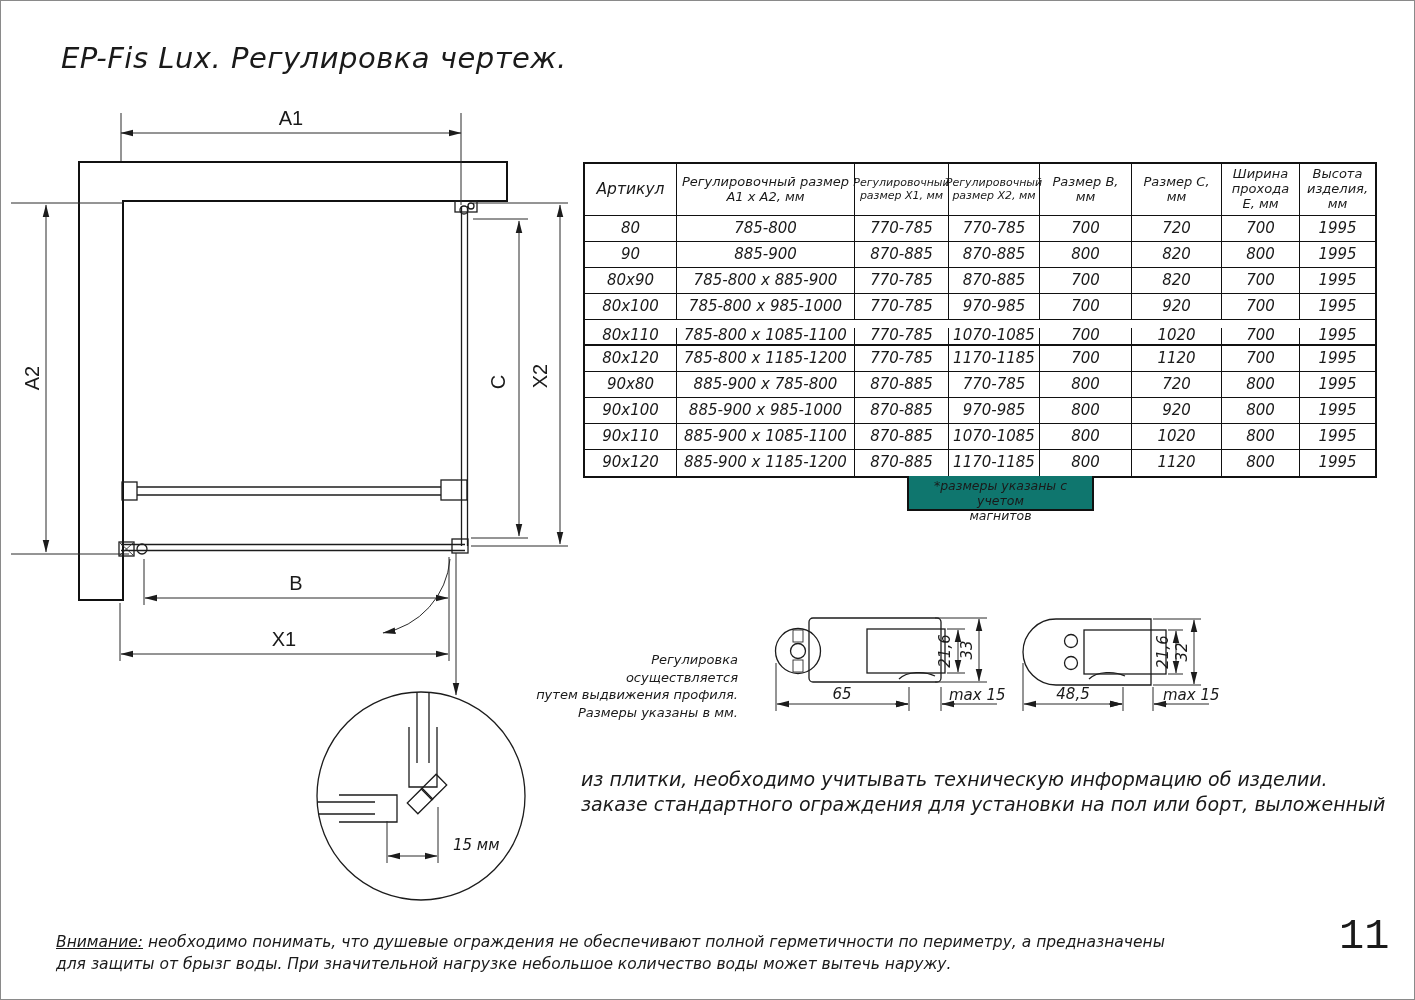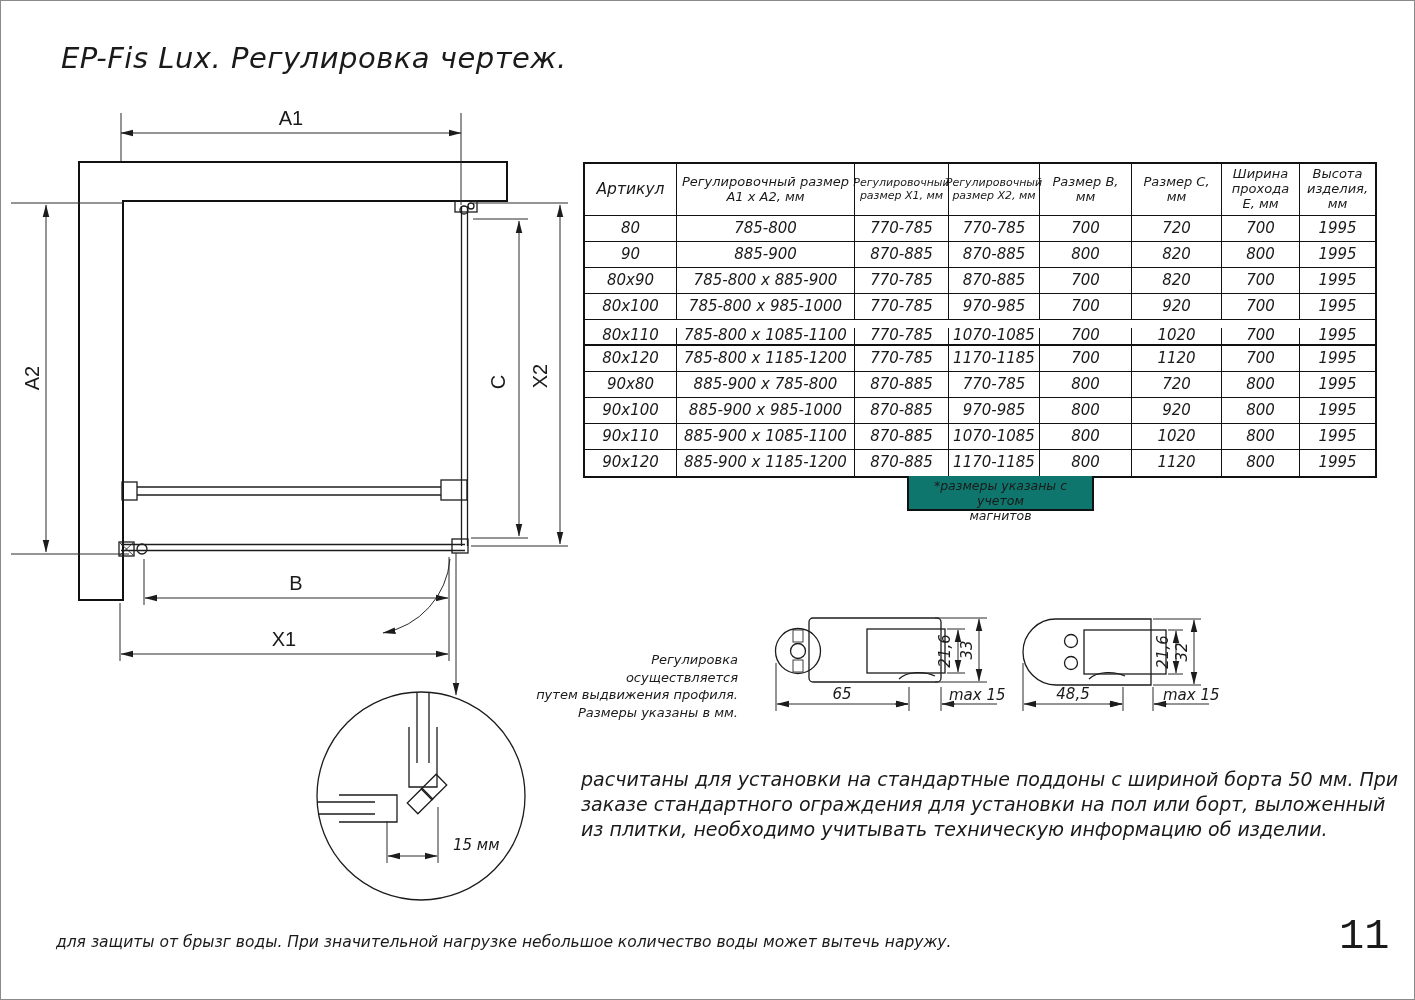--- a/index.html
+++ b/index.html
@@ -295,24 +295,26 @@
     <div>магнитов</div>
   </div>
 
   <div class="abs it adjnote">
     <div>Регулировка осуществляется</div>
     <div>путем выдвижения профиля.</div>
     <div>Размеры указаны в мм.</div>
   </div>
 
   <div class="abs it maintext">
-    <div>расчитаны для установки на стандартные поддоны с шириной борта 50 мм. При</div>
+    <div>из плитки, необходимо учитывать техническую информацию об изделии.</div>
     <div>заказе стандартного ограждения для установки на пол или борт, выложенный</div>
-    <div>из плитки, необходимо учитывать техническую информацию об изделии.</div>
   </div>
 
   <div class="abs it warning">
+    <div>
+      <span class="u">Внимание:</span><span> необходимо понимать, что душевые ограждения не обеспечивают полной герметичности по периметру, а предназначены</span>
+    </div>
     <div>для защиты от брызг воды. При значительной нагрузке небольшое количество воды может вытечь наружу.</div>
   </div>
 
   <div class="abs pagenum">11</div>
 
 </div>
 
 </body></html>

